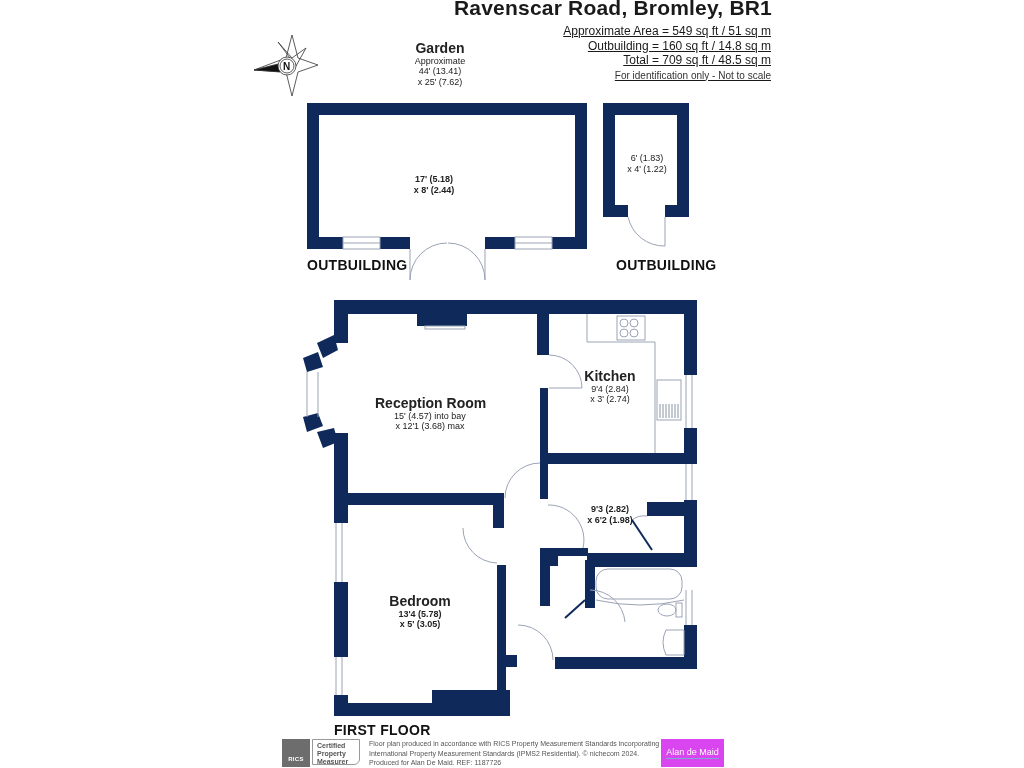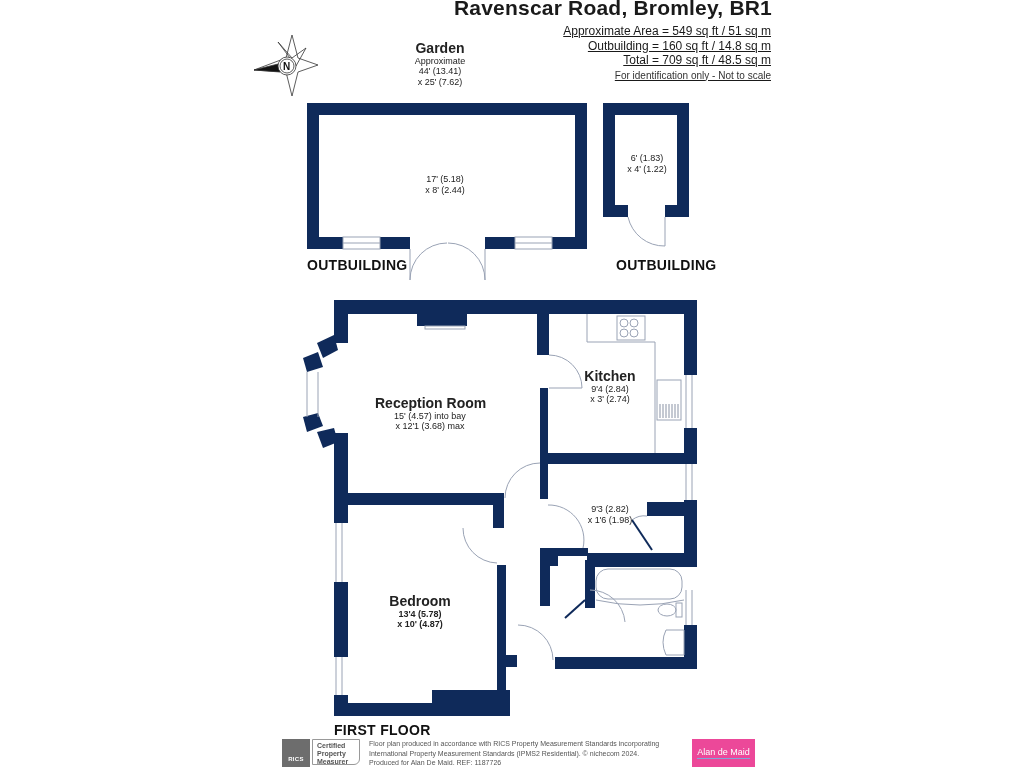--- a/index.html
+++ b/index.html
@@ -8,21 +8,21 @@
   .areas { position:absolute; right:253px; top:24px; text-align:right; font-size:12px; line-height:14.5px;text-decoration:underline; }
   .areas .note { font-size:10px; line-height:16px; color:#333; }
   .label { position:absolute; text-align:center; font-size:9px; line-height:10.5px; color:#222; white-space:nowrap; }
   .label b { font-size:14px; }
   .floor-label { position:absolute; font-weight:bold; font-size:14px; color:#111; letter-spacing:0.3px; }
   svg.plan { position:absolute; left:0; top:0; }
   .footer-text { position:absolute; left:369px; top:739px; font-size:7px; line-height:9.5px; color:#555; }
   .rics { position:absolute; left:282px; top:739px; width:80px; height:28px; }
   .rics-logo { position:absolute; left:0; top:0; width:28px; height:28px; background:#6d6d6d; color:#fff; font-size:6px; font-weight:bold; text-align:center; box-sizing:border-box; padding-top:17px; letter-spacing:0.3px; }
   .rics-box { position:absolute; left:30px; top:0; width:48px; height:26px; border:1px solid #999; border-radius:0 0 6px 0; font-size:7px; line-height:8px; font-weight:bold; color:#555; padding:2px 4px; box-sizing:border-box; }
-  .brand { position:absolute; left:692px; top:739px; width:63px; height:28px; background:#ec4899; color:#fff; font-size:9px; text-align:center; line-height:26px; }
+  .brand { position:absolute; left:661px; top:739px; width:63px; height:28px; background:#d946ef; color:#fff; font-size:9px; text-align:center; line-height:26px; }
   .brand span { border-bottom:1px solid #7fa7d8; padding-bottom:1px; }
 </style>
 </head>
 <body>
 
 <div class="title">Ravenscar Road, Bromley, BR1</div>
 <div class="areas">
   <div>Approximate Area = 549 sq ft / 51 sq m</div>
   <div>Outbuilding = 160 sq ft / 14.8 sq m</div>
   <div>Total = 709 sq ft / 48.5 sq m</div>
@@ -176,21 +176,21 @@
   </g>
 </svg>
 
 <div class="label" style="left:400px; top:43px; width:80px;">
   <div><b>Garden</b></div>
   <div>Approximate</div>
   <div>44' (13.41)</div>
   <div>x 25' (7.62)</div>
 </div>
 
-<div class="label" style="left:405px; top:174px; width:80px;">
+<div class="label" style="left:394px; top:174px; width:80px;font-weight:bold;">
   <div>17' (5.18)</div>
   <div>x 8' (2.44)</div>
 </div>
 <div class="floor-label" style="left:307px; top:257px;">OUTBUILDING</div>
 
 <div class="label" style="left:612px; top:153px; width:70px;">
   <div>6' (1.83)</div>
   <div>x 4' (1.22)</div>
 </div>
 <div class="floor-label" style="left:616px; top:257px;">OUTBUILDING</div>
@@ -200,29 +200,29 @@
   <div>15' (4.57) into bay</div>
   <div>x 12'1 (3.68) max</div>
 </div>
 
 <div class="label" style="left:575px; top:371px; width:70px;">
   <div><b>Kitchen</b></div>
   <div>9'4 (2.84)</div>
   <div>x 3' (2.74)</div>
 </div>
 
-<div class="label" style="left:575px; top:504px; width:70px;">
+<div class="label" style="left:575px; top:504px; width:70px;font-weight:bold;">
   <div>9'3 (2.82)</div>
-  <div>x 1'6 (1.98)</div>
+  <div>x 6'2 (1.98)</div>
 </div>
 
 <div class="label" style="left:385px; top:596px; width:70px;font-weight:bold;">
   <div><b>Bedroom</b></div>
   <div>13'4 (5.78)</div>
-  <div>x 10' (4.87)</div>
+  <div>x 5' (3.05)</div>
 </div>
 
 <div class="floor-label" style="left:334px; top:722px;">FIRST FLOOR</div>
 
 <div class="rics">
   <div class="rics-logo">RICS</div>
   <div class="rics-box">
     <div>Certified</div>
     <div>Property</div>
     <div>Measurer</div>

